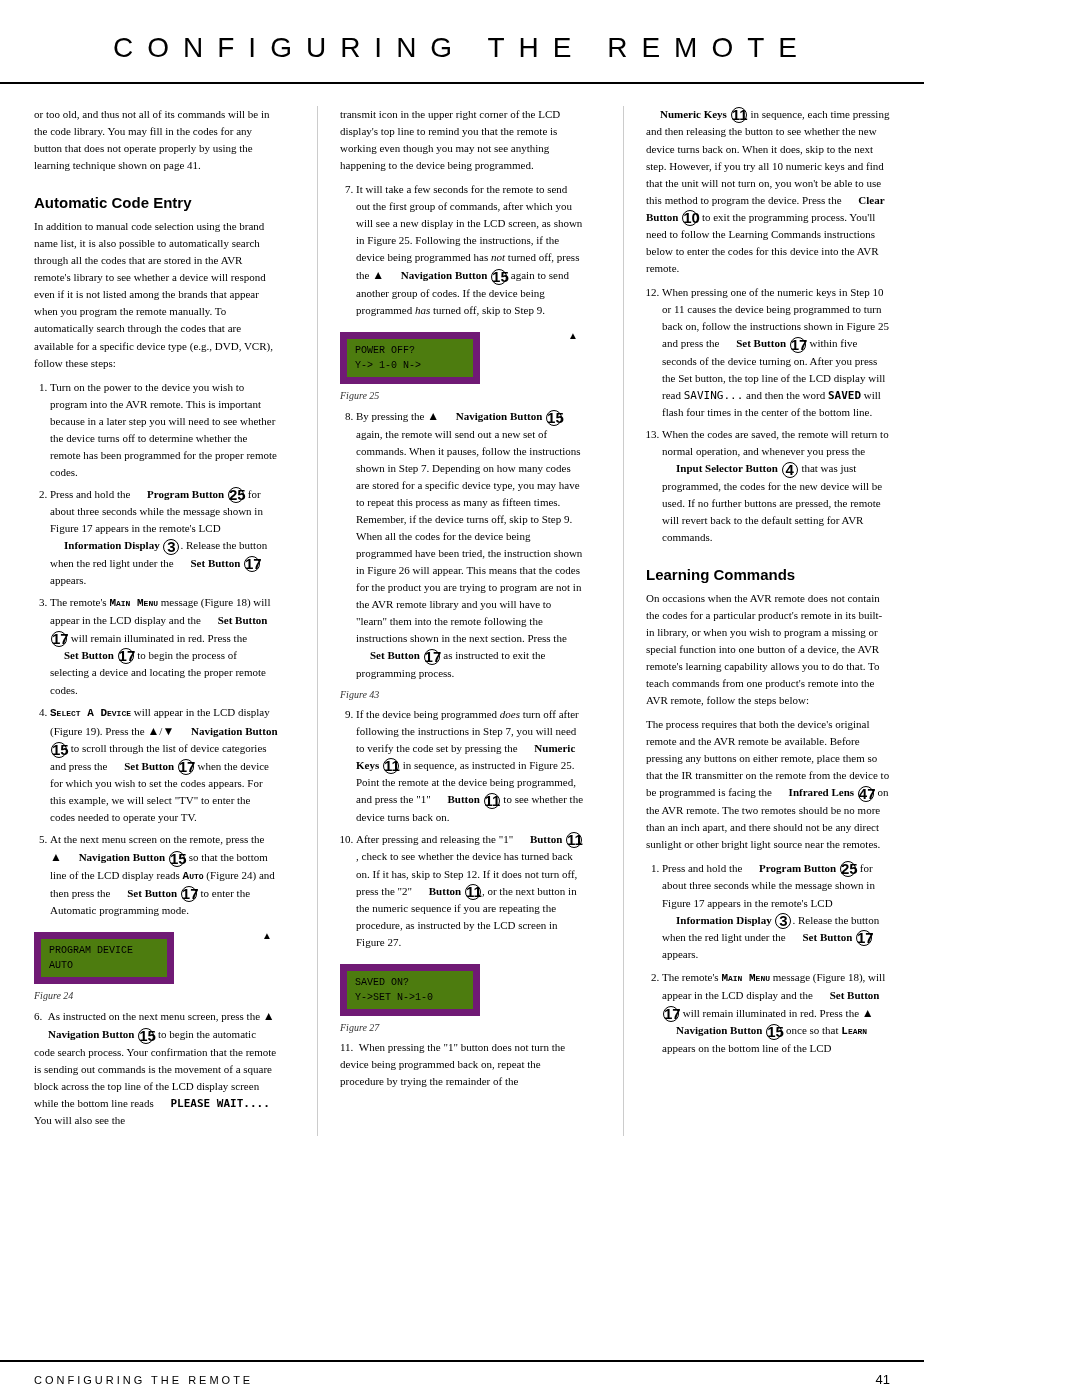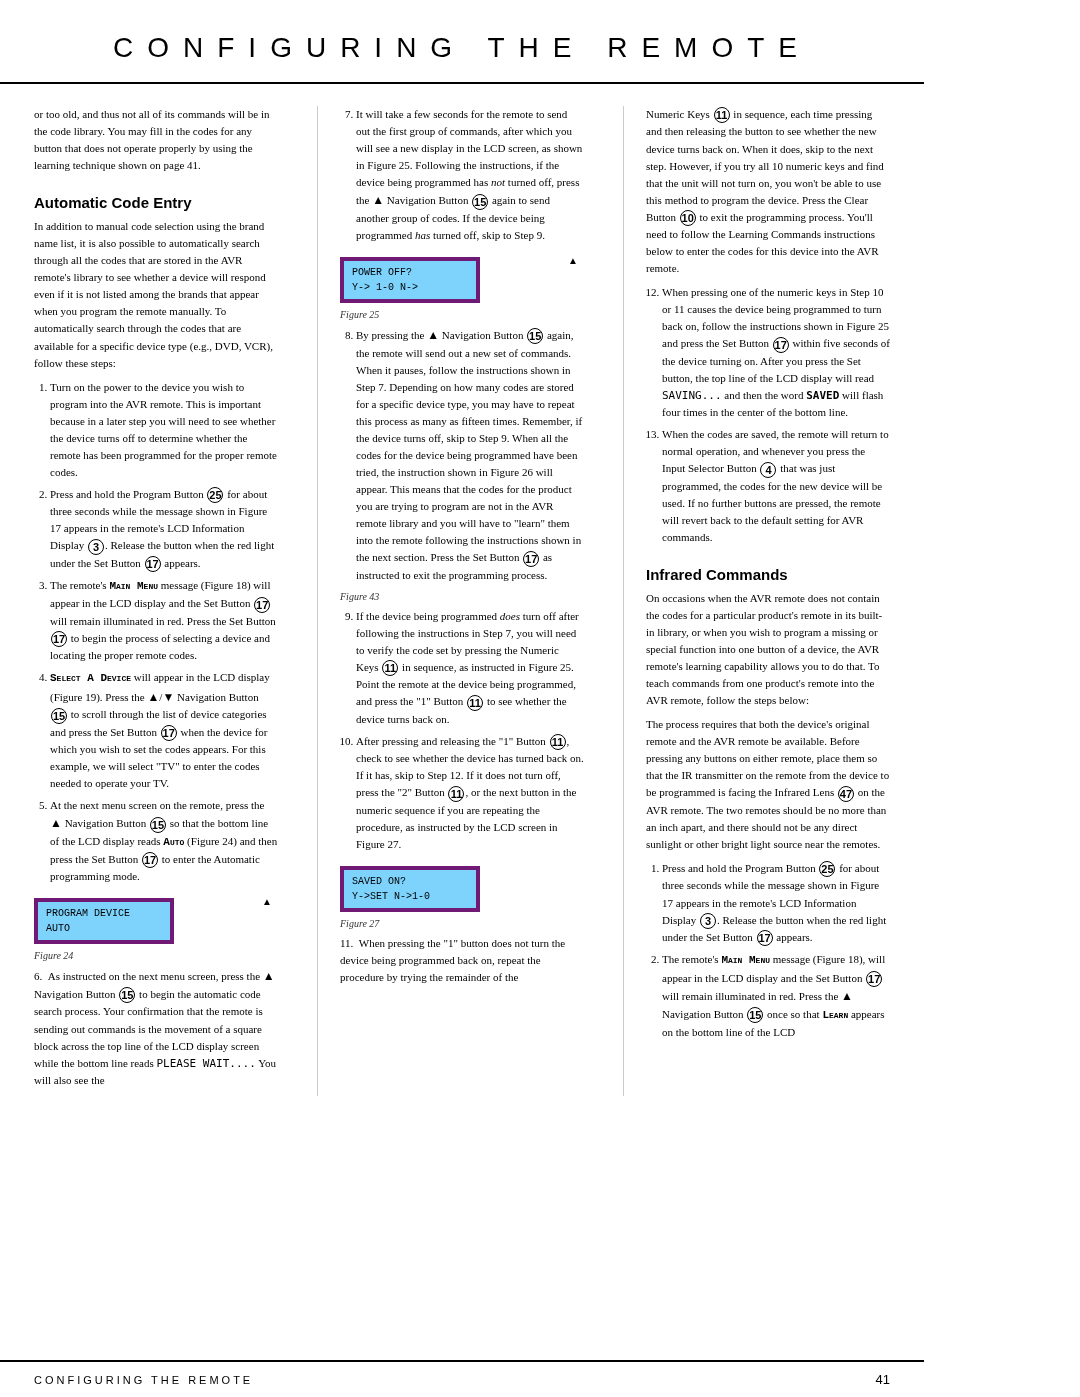--- a/index.html
+++ b/index.html
@@ -74,27 +74,27 @@
       margin-bottom: 7px;
     }
     ol li {
       font-size: 11px;
       line-height: 1.55;
       margin-bottom: 5px;
     }
 
     
     .lcd-box {
-      border: 4px solid #701a75;
+      border: 7px solid #701a75;
       padding: 4px 8px;
       font-family: 'Courier New', Courier, monospace;
       font-size: 10px;
       line-height: 1.5;
       margin: 6px 0 2px 0;
-      background: #7dd3fc;
+      background: #4d7c0f;
       display: inline-block;
       min-width: 140px;
     }
     .lcd-box-wrapper {
       margin: 6px 0 4px 0;
       position: relative;
     }
     .lcd-box-wrapper .arrow-up {
       position: absolute;
       right: 6px;
@@ -102,31 +102,31 @@
       font-size: 10px;
     }
     .fig-label {
       font-size: 10px;
       font-style: italic;
       color: #333;
       margin-bottom: 6px;
     }
 
     
-    .bold { font-weight: normal; }
+    .bold { font-weight: bold; margin-left: 14px; }
     .small-caps { font-variant: small-caps; font-weight: bold; font-family: Liberation Mono, monospace; }
     .circle-num {
       display: inline-block;
       border: 1.5px solid #000;
       border-radius: 50%;
       width: 16px;
       height: 16px;
       text-align: center;
       line-height: 14px;
-      font-size: 11px;
+      font-size: 15px;
       font-weight: bold;
       vertical-align: middle;
       margin: 0 1px;
       font-family: Arial, sans-serif;
     }
     .nav-arrow { font-size: 12px; }
 
     
     .page-footer {
       position: absolute;
@@ -194,20 +194,21 @@
         <span class="arrow-up">▲</span>
       </div>
       <div class="fig-label">Figure 24</div>
 
       <p>
         6. &nbsp;As instructed on the next menu screen, press the <span class="nav-arrow">▲</span> <span class="bold">Navigation Button</span> <span class="circle-num">15</span> to begin the automatic code search process. Your confirmation that the remote is sending out commands is the movement of a square block across the top line of the LCD display screen while the bottom line reads <span class="bold" style="font-family:monospace;font-size:11px;">PLEASE WAIT....</span> You will also see the
       </p>
     </div>
 
     <div class="col">
+      <p>transmit icon in the upper right corner of the LCD display's top line to remind you that the remote is working even though you may not see anything happening to the device being programmed.</p>
 
       <ol start="7">
         <li>
           <span>It will take a few seconds for the remote to send out the first group of commands, after which you will see a new display in the LCD screen, as shown in Figure 25. Following the instructions, if the device being programmed has <em>not</em> turned off, press the <span class="nav-arrow">▲</span> <span class="bold">Navigation Button</span> <span class="circle-num">15</span> again to send another group of codes. If the device being programmed <em>has</em> turned off, skip to Step 9.</span>
         </li>
       </ol>
 
       <div class="lcd-box-wrapper">
         <div class="lcd-box">
           <span>POWER OFF?</span><br>
@@ -252,21 +253,21 @@
 
       <ol start="12">
         <li>
           <span>When pressing one of the numeric keys in Step 10 or 11 causes the device being programmed to turn back on, follow the instructions shown in Figure 25 and press the <span class="bold">Set Button</span> <span class="circle-num">17</span> within five seconds of the device turning on. After you press the Set button, the top line of the LCD display will read <span style="font-family:monospace;font-size:11px;">SAVING...</span> and then the word <span style="font-family:monospace;font-size:11px;font-weight:bold;">SAVED</span> will flash four times in the center of the bottom line.</span>
         </li>
         <li>
           <span>When the codes are saved, the remote will return to normal operation, and whenever you press the <span class="bold">Input Selector Button</span> <span class="circle-num">4</span> that was just programmed, the codes for the new device will be used. If no further buttons are pressed, the remote will revert back to the default setting for AVR commands.</span>
         </li>
       </ol>
 
-      <div class="section-heading">Infrared Commands</div>
+      <div class="section-heading">Learning Commands</div>
 
       <p>On occasions when the AVR remote does not contain the codes for a particular product's remote in its built-in library, or when you wish to program a missing or special function into one button of a device, the AVR remote's learning capability allows you to do that. To teach commands from one product's remote into the AVR remote, follow the steps below:</p>
 
       <p>
         The process requires that both the device's original remote and the AVR remote be available. Before pressing any buttons on either remote, place them so that the IR transmitter on the remote from the device to be programmed is facing the <span class="bold">Infrared Lens</span> <span class="circle-num">47</span> on the AVR remote. The two remotes should be no more than an inch apart, and there should not be any direct sunlight or other bright light source near the remotes.
       </p>
 
       <ol>
         <li>
           <span>Press and hold the <span class="bold">Program Button</span> <span class="circle-num">25</span> for about three seconds while the message shown in Figure 17 appears in the remote's LCD <span class="bold">Information Display</span> <span class="circle-num">3</span>. Release the button when the red light under the <span class="bold">Set Button</span> <span class="circle-num">17</span> appears.</span>

